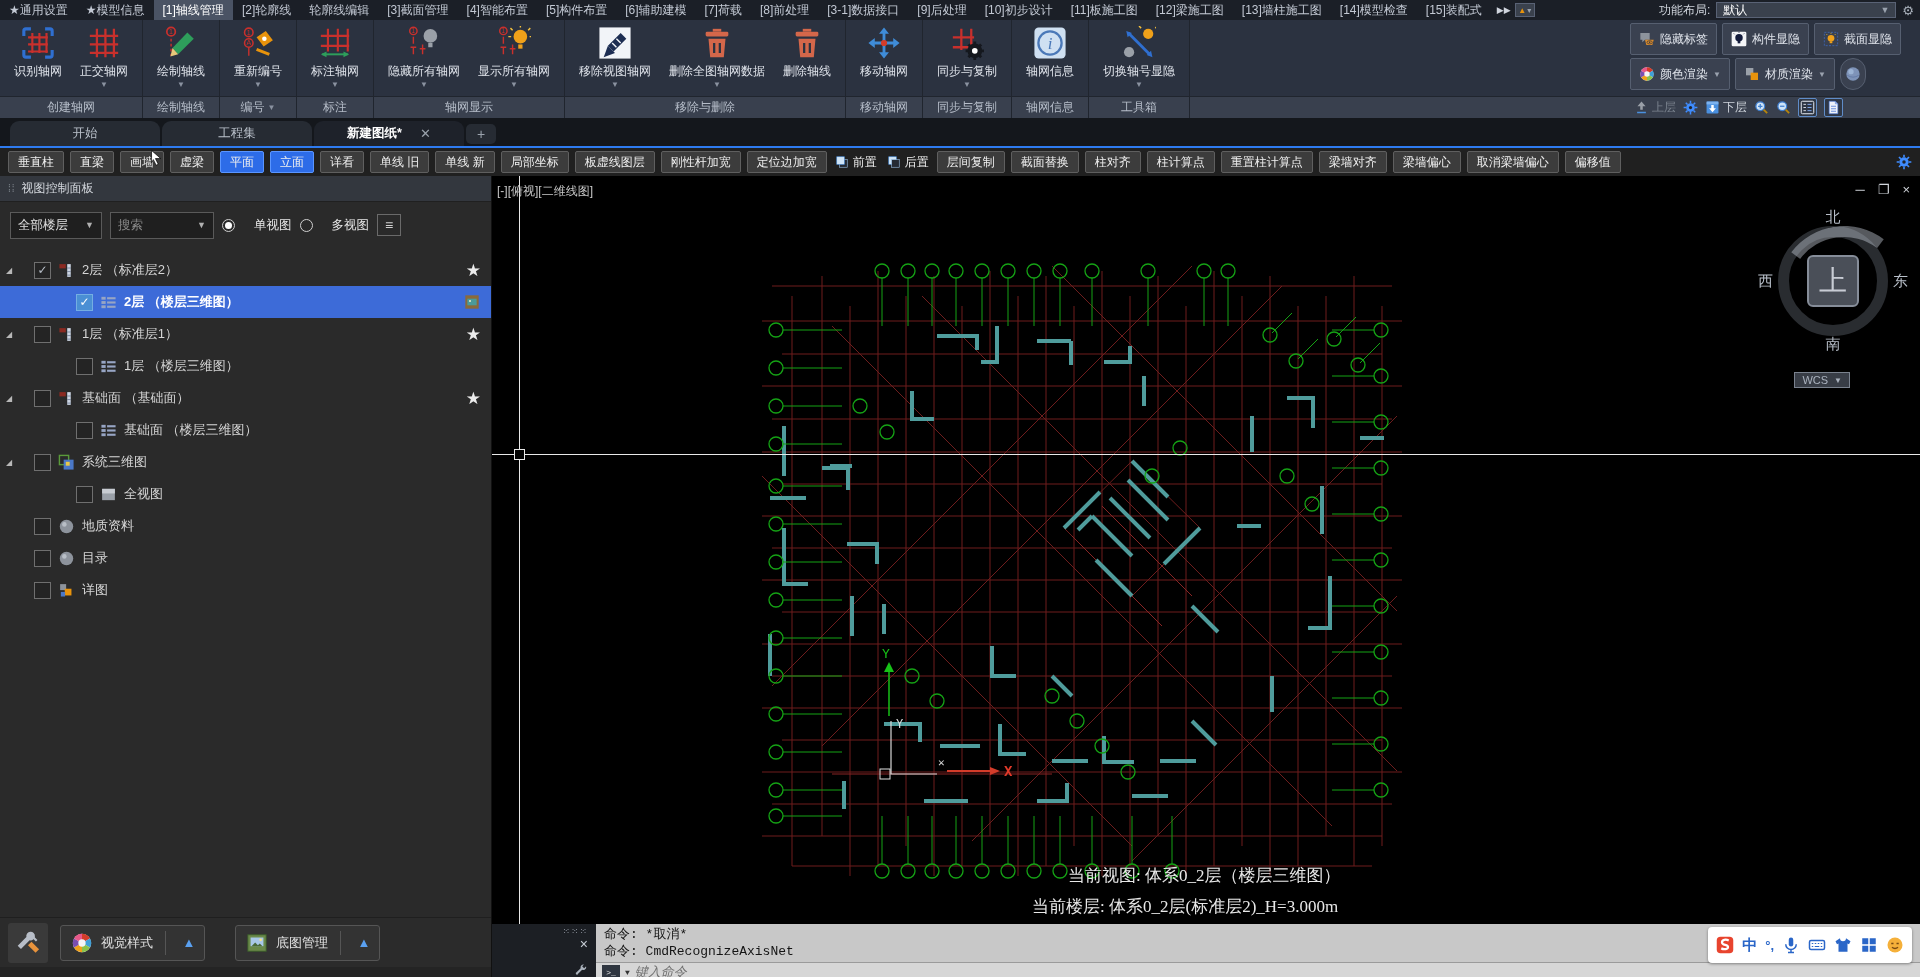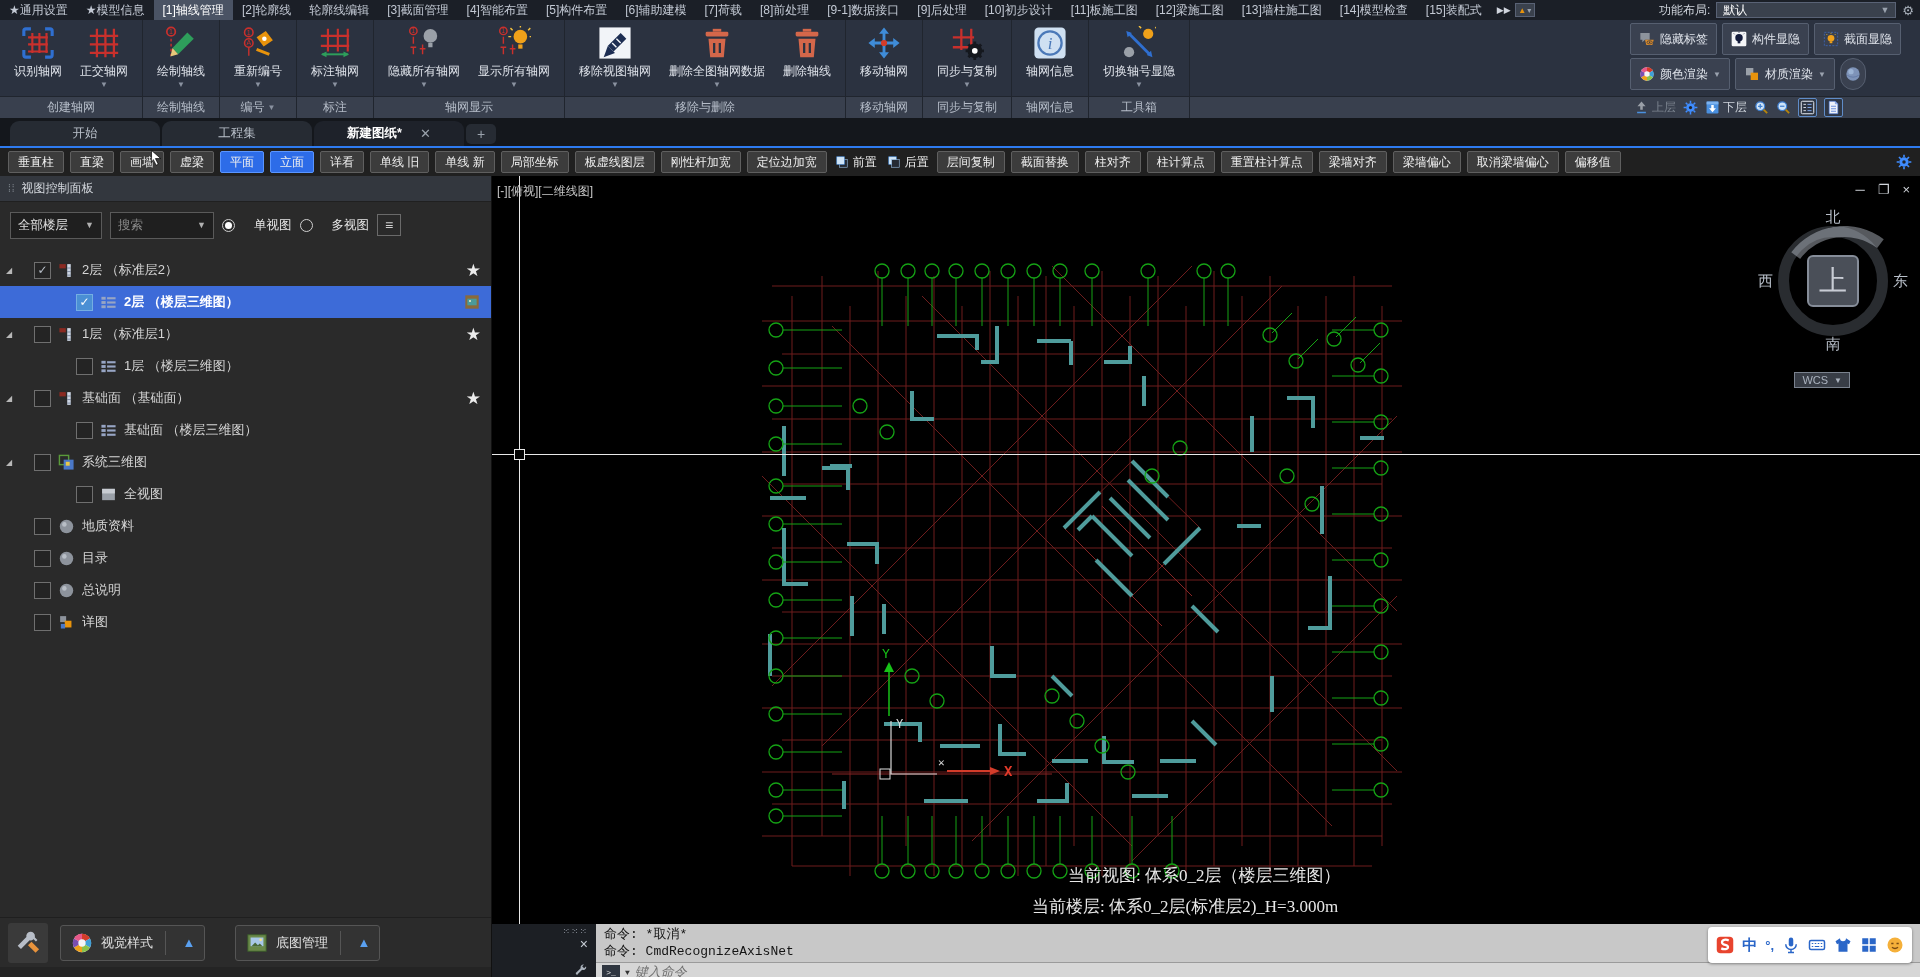--- a/index.html
+++ b/index.html
@@ -144,21 +144,21 @@
       <div class="menu-item">★模型信息</div>
       <div class="menu-item active">[1]轴线管理</div>
       <div class="menu-item">[2]轮廓线</div>
       <div class="menu-item">轮廓线编辑</div>
       <div class="menu-item">[3]截面管理</div>
       <div class="menu-item">[4]智能布置</div>
       <div class="menu-item">[5]构件布置</div>
       <div class="menu-item">[6]辅助建模</div>
       <div class="menu-item">[7]荷载</div>
       <div class="menu-item">[8]前处理</div>
-      <div class="menu-item">[9-1]数据接口</div>
+      <div class="menu-item">[3-1]数据接口</div>
       <div class="menu-item">[9]后处理</div>
       <div class="menu-item">[10]初步设计</div>
       <div class="menu-item">[11]板施工图</div>
       <div class="menu-item">[12]梁施工图</div>
       <div class="menu-item">[13]墙柱施工图</div>
       <div class="menu-item">[14]模型检查</div>
       <div class="menu-item">[15]装配式</div>
     </div>
   <div class="menu-overflow">
     <span style="font-size:9px;">▶▶</span>
@@ -871,32 +871,20 @@
           <span class="expander"></span>
           <span class="t-indent0"></span>
           <span class="cbx empty"></span>
           <span class="ticon icon">
             <svg viewBox="0 0 24 24">
               <circle cx="12" cy="12" r="9.5" fill="#8d939c"></circle>
               <circle cx="9" cy="9" r="3.2" fill="#b8bec6"></circle>
             </svg>
           </span>
           <span>目录</span>
-        </div>
-        <div class="trow">
-          <span class="expander"></span>
-          <span class="t-indent0"></span>
-          <span class="cbx empty"></span>
-          <span class="ticon icon">
-            <svg viewBox="0 0 24 24">
-              <circle cx="12" cy="12" r="9.5" fill="#8d939c"></circle>
-              <circle cx="9" cy="9" r="3.2" fill="#b8bec6"></circle>
-            </svg>
-          </span>
-          <span>总说明</span>
         </div>
         <div class="trow">
           <span class="expander"></span>
           <span class="t-indent0"></span>
           <span class="cbx empty"></span>
           <span class="ticon icon">
             <svg viewBox="0 0 24 24">
               <rect x="3" y="3" width="8.5" height="8.5" fill="#8d939c"></rect>
               <rect x="9.5" y="9.5" width="9.5" height="9.5" fill="#e8930c"></rect>
               <rect x="4" y="14" width="6" height="6.5" fill="#4a78c8"></rect>

